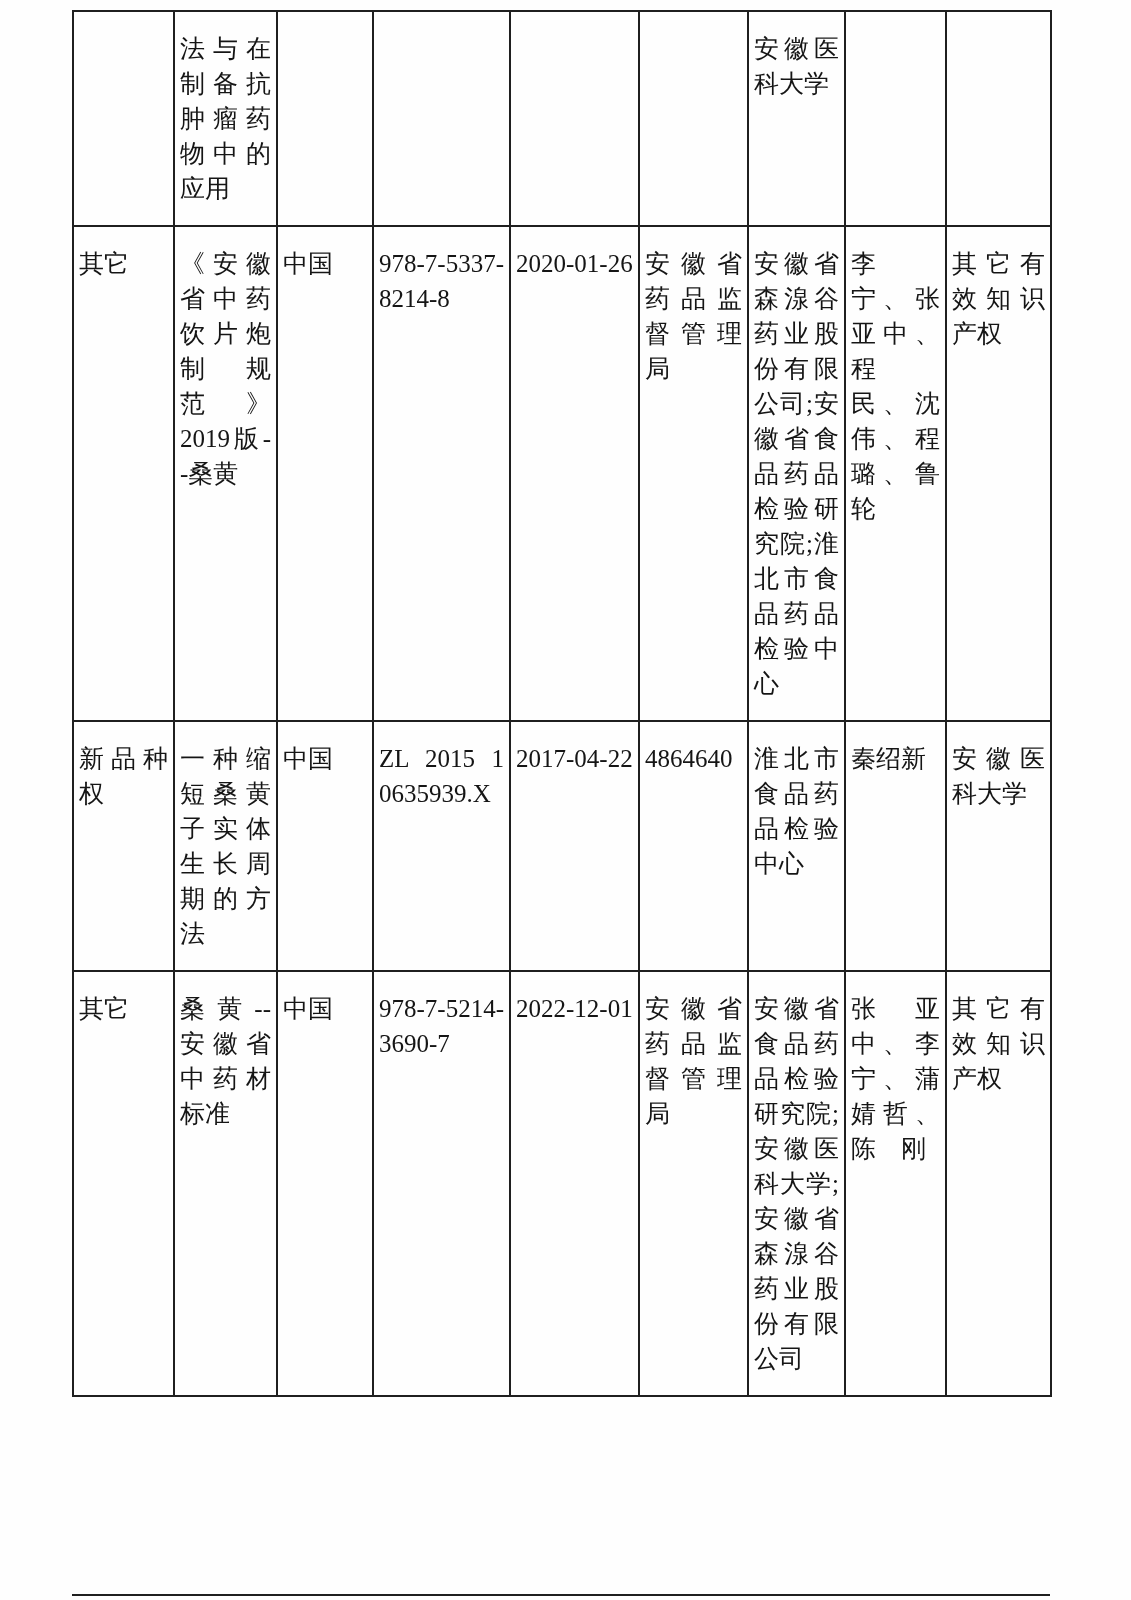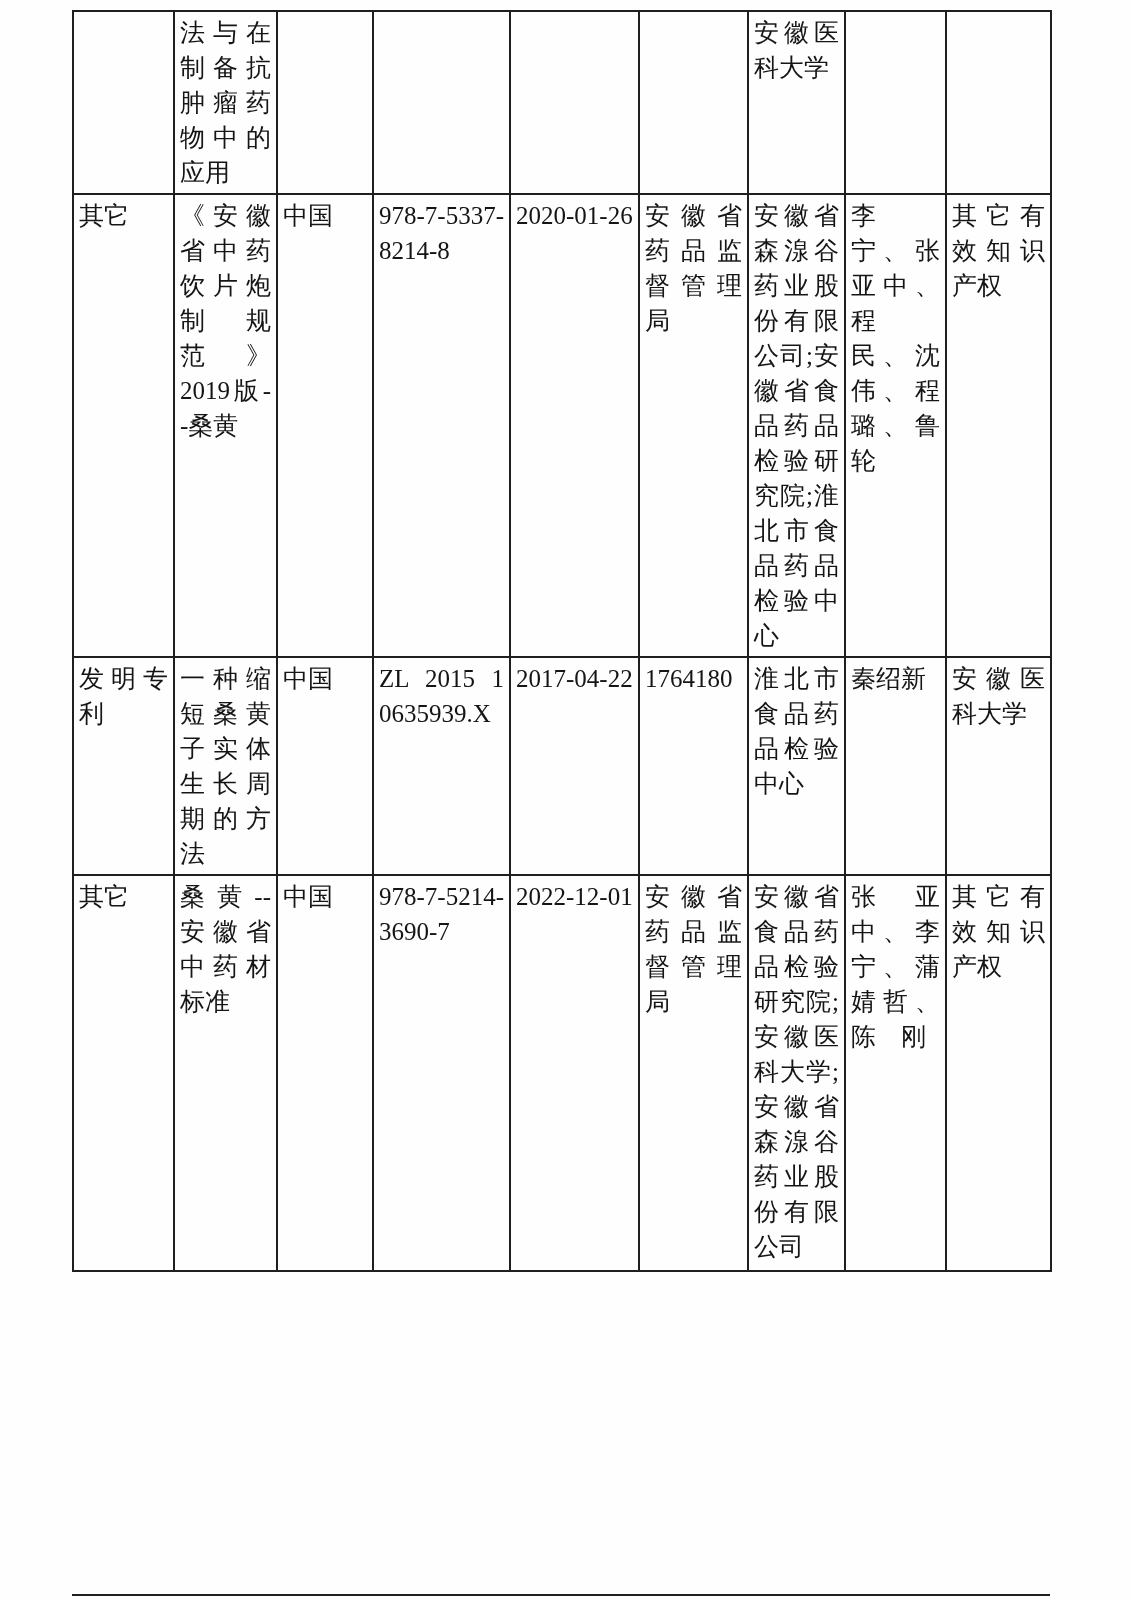--- a/index.html
+++ b/index.html
@@ -9,21 +9,21 @@
     font-family:"Liberation Serif","DejaVu Serif",serif;
     color:#151515;
   }
   table#ip-table {
     position:absolute; left:72px; top:10px; width:978px;
     border-collapse:collapse; table-layout:fixed;
   }
   #ip-table td {
     border:2px solid #1f1f1f;
     vertical-align:top;
-    padding:3px 5px;
+    padding:19px 5px;
     font-size:25px;
     line-height:35px;
     text-align:justify;
     text-justify:inter-character;
     overflow:hidden;
   }
   
   td.c4 { padding-left:2px; padding-right:2px; font-size:24px;border-radius:24px; }
   td.c5 { padding-left:4px; padding-right:4px; }
   td.c6 { padding-left:6px; padding-right:6px;margin-top:32px; }
@@ -73,26 +73,26 @@
         <td class="c2">《安徽省中药饮片炮制规范》2019版--桑黄</td>
         <td class="c3">中国</td>
         <td class="c4">978-7-5337-8214-8</td>
         <td class="c5">2020-01-26</td>
         <td class="c6">安徽省药品监督管理局</td>
         <td class="c7">安徽省森湶谷药业股份有限公司;安徽省食品药品检验研究院;淮北市食品药品检验中心</td>
         <td class="c8">李　宁、张亚中、程　民、沈　伟、程　璐、鲁　轮</td>
         <td class="c9">其它有效知识产权</td>
       </tr>
       <tr class="r4">
-        <td class="c1">发明专利</td>
+        <td class="c1">新品种权</td>
         <td class="c2">一种缩短桑黄子实体生长周期的方法</td>
         <td class="c3">中国</td>
         <td class="c4">ZL 2015 1 0635939.X</td>
         <td class="c5">2017-04-22</td>
-        <td class="c6">1764180</td>
+        <td class="c6">4864640</td>
         <td class="c7">淮北市食品药品检验中心</td>
         <td class="c8">秦绍新</td>
         <td class="c9">安徽医科大学</td>
       </tr>
       <tr class="r5">
         <td class="c1">其它</td>
         <td class="c2">桑黄--安徽省中药材标准</td>
         <td class="c3">中国</td>
         <td class="c4">978-7-5214-3690-7</td>
         <td class="c5">2022-12-01</td>

